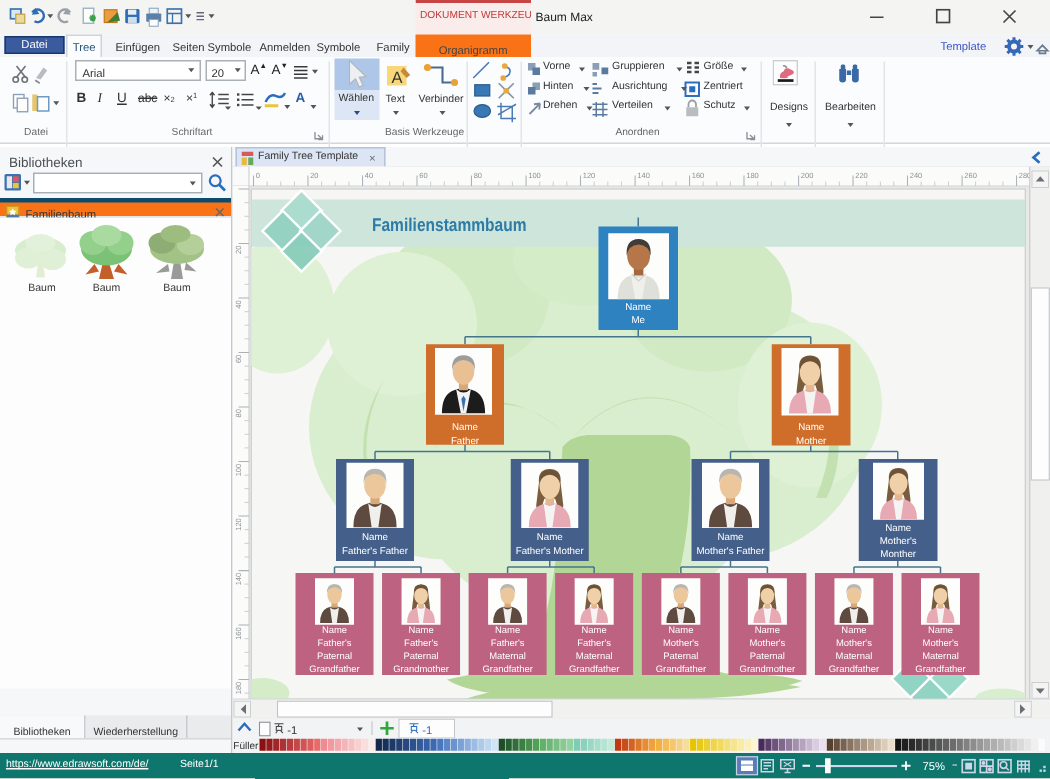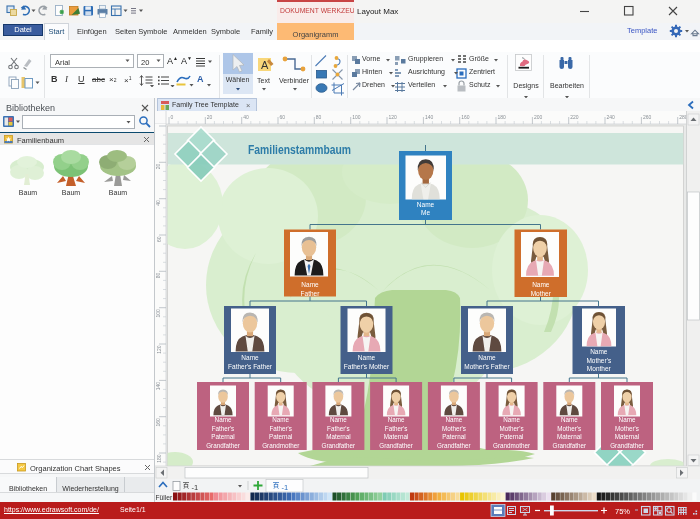--- a/index.html
+++ b/index.html
@@ -30,50 +30,50 @@
 <rect x="111.5" y="6" width="9.5" height="9.5" fill="none" stroke="#3a72ad" stroke-width="1.1"></rect>
 <path d="M111.5,9 L121,9 M115,9 L115,15.5" stroke="#3a72ad" stroke-width="0.9"></path>
 <path d="M123.5,9.5 l4,0 l-2,2.6 Z" fill="#555"></path>
 <path d="M131,8.5 l5,0 M131,10.8 l5,0 M131,13.1 l5,0" stroke="#667" stroke-width="0.9"></path>
 <path d="M139,9.5 l4,0 l-2,2.6 Z" fill="#555"></path>
 </svg>
 <div style="position:absolute;left:277px;top:0;width:77px;height:23px;background:#f9ecea;overflow:hidden">
 <div style="position:absolute;left:0;top:0;width:77px;height:2px;background:#c84545"></div>
 <span style="position:absolute;left:3px;top:7px;font-size:6.8px;color:#c23b3b;white-space:nowrap">DOKUMENT WERKZEU...</span>
       </div>
-<span style="position:absolute;left:357px;top:7px;font-size:8px;color:#222">Layout Max</span>
+<span style="position:absolute;left:357px;top:7px;font-size:8px;color:#222">Baum Max</span>
 <svg width="120" height="23" style="position:absolute;left:568px;top:0">
 <path d="M12,11.5 l9,0" stroke="#444" stroke-width="1.1"></path>
 <rect x="56.5" y="6.5" width="8.5" height="8.5" fill="none" stroke="#444" stroke-width="1.1"></rect>
 <path d="M101,7 l8,8 M109,7 l-8,8" stroke="#444" stroke-width="1.1"></path>
 </svg>
 </div>
 <div style="position:absolute;left:0;top:23px;width:700px;height:17px;background:#f2f4f7">
 <div style="position:absolute;left:3px;top:0.5px;width:40px;height:12px;background:#3a5c9e;border:1px solid #16386b;box-sizing:border-box;text-align:center;font-size:7.5px;color:#fff;line-height:9.5px">Datei</div>
-<span style="position:absolute;left:44px;top:0;height:17px;padding:0 3.5px;background:#fbfcfd;border:1px solid #cfd4da;border-bottom:none;color:#1f4e79;font-size:7.5px;line-height:16px;box-sizing:border-box">Start</span>
+<span style="position:absolute;left:44px;top:0;height:17px;padding:0 3.5px;background:#fbfcfd;border:1px solid #cfd4da;border-bottom:none;color:#1f4e79;font-size:7.5px;line-height:16px;box-sizing:border-box">Tree</span>
       <span style="position:absolute;left:72px;top:0;height:17px;padding:0 5px;color:#333;font-size:7.5px;line-height:17px">Einfügen</span>
       <span style="position:absolute;left:110px;top:0;height:17px;padding:0 5px;color:#333;font-size:7.5px;line-height:17px">Seiten Symbole</span>
       <span style="position:absolute;left:168px;top:0;height:17px;padding:0 5px;color:#333;font-size:7.5px;line-height:17px">Anmelden</span>
       <span style="position:absolute;left:206px;top:0;height:17px;padding:0 5px;color:#333;font-size:7.5px;line-height:17px">Symbole</span>
       <span style="position:absolute;left:246px;top:0;height:17px;padding:0 5px;color:#333;font-size:7.5px;line-height:17px">Family</span>
-<div style="position:absolute;left:277px;top:0;width:77px;height:17px;background:#fdba74;text-align:center"><span style="font-size:7.5px;color:#444;line-height:17px">Organigramm</span></div>
+<div style="position:absolute;left:277px;top:0;width:77px;height:17px;background:#f97316;text-align:center"><span style="font-size:7.5px;color:#444;line-height:17px">Organigramm</span></div>
 <span style="position:absolute;left:627px;top:0;font-size:7.5px;color:#3a55c4;line-height:16px">Template</span>
 <svg width="32" height="17" style="position:absolute;left:668px;top:0">
 <g fill="#3569b8">
           <circle cx="8" cy="8" r="4.6"></circle>
 <g stroke="#3569b8" stroke-width="2">
             <path d="M8,1.8 L8,14.2 M1.8,8 L14.2,8 M3.6,3.6 L12.4,12.4 M12.4,3.6 L3.6,12.4"></path>
           </g>
         </g>
 <circle cx="8" cy="8" r="2" fill="#f4f4f3"></circle>
 <path d="M17,7 l4,0 l-2,2.6 Z" fill="#555"></path>
 <path d="M23.5,10.8 L27,7.2 L30.5,10.8 Z M25,10.8 l4,0 l0,1.8 l-4,0 Z" fill="none" stroke="#6b7b90" stroke-width="1.1"></path>
 </svg>
 </div>
-<div style="position:absolute;left:0;top:52px;width:700px;height:58px;background:#fbfcfd;border-bottom:1px solid #d4d6d8;box-sizing:border-box">
+<div style="position:absolute;left:0;top:38px;width:700px;height:58px;background:#fbfcfd;border-bottom:1px solid #d4d6d8;box-sizing:border-box">
 <div style="position:absolute;left:44px;top:3px;width:1px;height:89px;background:#e2e4e6"></div><div style="position:absolute;left:219px;top:3px;width:1px;height:89px;background:#e2e4e6"></div><div style="position:absolute;left:311px;top:3px;width:1px;height:89px;background:#e2e4e6"></div><div style="position:absolute;left:347px;top:3px;width:1px;height:89px;background:#e2e4e6"></div><div style="position:absolute;left:507px;top:3px;width:1px;height:89px;background:#e2e4e6"></div><div style="position:absolute;left:543px;top:3px;width:1px;height:89px;background:#e2e4e6"></div><div style="position:absolute;left:589px;top:3px;width:1px;height:89px;background:#e2e4e6"></div>
 <svg width="44" height="56" style="position:absolute;left:0;top:0">
  <g stroke="#707478" stroke-width="1.1" fill="none">
   <path d="M11,6 L17,13.5 M17,6 L11,13.5"></path>
           <circle cx="10.5" cy="15" r="1.8"></circle>
           <circle cx="16.5" cy="15" r="1.8"></circle>
  </g>
  <path d="M24,14 L29,7 L31.5,9 L27,15 Z" fill="#b9bdc2"></path>
         <path d="M23.5,15.5 l3,2" stroke="#8a8f94" stroke-width="1.4"></path>
  <g fill="#fdfdfd" stroke="#8aa0b8" stroke-width="0.9">
@@ -272,21 +272,21 @@
       </svg>
 <div style="position:absolute;left:22px;top:17px;width:113px;height:14px;background:#fff;border:1px solid #a9afb6;box-sizing:border-box">
         <svg width="8" height="12" style="position:absolute;right:1px;top:1px">
           <path d="M1.5,4 l4,0 l-2,2.6 Z" fill="#555"></path>
         </svg>
       </div>
 <svg width="14" height="14" style="position:absolute;left:138px;top:17px">
         <circle cx="5.5" cy="5.5" r="3.6" fill="none" stroke="#2a6dbd" stroke-width="1.5"></circle>
         <path d="M8.2,8.2 L12,12" stroke="#2a6dbd" stroke-width="1.8"></path>
       </svg>
-<div style="position:absolute;left:0;top:34px;width:154px;height:12.5px;background:#e5e5e5;border-top:1px solid #0c4a6e;border-bottom:1px solid #e2e4e6;box-sizing:border-box">
+<div style="position:absolute;left:0;top:34px;width:154px;height:12.5px;background:#f97316;border-top:3px solid #0c4a6e;border-bottom:1px solid #e2e4e6;box-sizing:border-box">
 <svg width="10" height="9" style="position:absolute;left:4px;top:2px">
           <rect x="0.5" y="0.5" width="8" height="7.5" fill="#f0c040" stroke="#c89a20" stroke-width="0.8"></rect>
           <rect x="0.5" y="6" width="8" height="2" fill="#4a7ab5"></rect>
           <path d="M4.5,1.8 l0.8,1.6 l1.7,0.2 l-1.2,1.2 l0.3,1.7 l-1.6,-0.8 l-1.6,0.8 l0.3,-1.7 l-1.2,-1.2 l1.7,-0.2 Z" fill="#fff"></path>
         </svg>
 <span style="position:absolute;left:17px;top:2.5px;font-size:7.5px;color:#333">Familienbaum</span>
 <svg width="7" height="7" style="position:absolute;left:143px;top:3px">
           <path d="M1,1 L6,6 M6,1 L1,6" stroke="#666" stroke-width="1"></path>
         </svg>
 </div>
@@ -308,30 +308,20 @@
 <path d="M116,170 L114,182 L122,182 L120,170 Z" fill="#9a9a98"></path>
 <path d="M112,172 L104,178 L113,177 Z M124,171 L131,177 L123,176 Z" fill="#9a9a98"></path>
 <ellipse cx="118" cy="162" rx="18" ry="10" fill="#a3c386"></ellipse>
 <ellipse cx="108" cy="158" rx="9" ry="7" fill="#8ead74"></ellipse>
 <ellipse cx="127" cy="159" rx="9" ry="7" fill="#b5cf9a"></ellipse>
 <ellipse cx="117" cy="152" rx="10" ry="6" fill="#9dbd80"></ellipse>
 </svg>
 <span style="position:absolute;left:7px;top:91px;width:42px;text-align:center;font-size:7px;color:#333">Baum</span>
 <span style="position:absolute;left:50px;top:91px;width:42px;text-align:center;font-size:7px;color:#333">Baum</span>
 <span style="position:absolute;left:97px;top:91px;width:42px;text-align:center;font-size:7px;color:#333">Baum</span>
-<div style="position:absolute;left:0;top:361px;width:154px;height:15px;background:#fbfbfc;border-top:1px solid #d8dadc;border-bottom:1px solid #d8dadc;box-sizing:border-box">
-<svg width="10" height="9" style="position:absolute;left:17px;top:3px">
-          <rect x="0.5" y="0.5" width="8" height="7.5" fill="#f5c842" stroke="#c89a20" stroke-width="0.8"></rect>
-          <path d="M2.5,5.5 l1.5,-2 l1.5,1 l1.5,-2" fill="none" stroke="#fff" stroke-width="1"></path>
-        </svg>
-<span style="position:absolute;left:30px;top:3.5px;font-size:7.5px;color:#333">Organization Chart Shapes</span>
-<svg width="7" height="7" style="position:absolute;left:144px;top:4px">
-          <path d="M1,1 L6,6 M6,1 L1,6" stroke="#666" stroke-width="1"></path>
-        </svg>
-</div>
 <div style="position:absolute;left:0;top:379px;width:154px;height:16px;background:#e9ebed;border-bottom:1px solid #d8dadc;box-sizing:border-box">
 <div style="position:absolute;left:0;top:0;width:57px;height:15px;background:#f8f9fa;border-right:1px solid #c8ccd0;box-sizing:border-box;text-align:center"><span style="font-size:7px;color:#333;line-height:15px">Bibliotheken</span></div>
 <div style="position:absolute;left:57px;top:0;width:68px;height:15px;border-right:1px solid #c8ccd0;box-sizing:border-box;text-align:center"><span style="font-size:7px;color:#333;line-height:15px">Wiederherstellung</span></div>
 </div>
 </div>
 <div style="position:absolute;left:155px;top:98px;width:545px;height:13px;background:#f6f7f8;border-bottom:1px solid #cfd4da">
 <div style="position:absolute;left:2px;top:0px;width:100px;height:13px;background:#dbe5f4;border:1px solid #b4c3da;border-bottom:none;box-sizing:border-box">
 <svg width="8" height="9" viewBox="0 0 8 9" style="position:absolute;left:3px;top:2px">
           <rect x="0" y="0" width="8" height="3" fill="#d85a5a"></rect>
           <rect x="0" y="4" width="3.5" height="5" fill="#e8b93c"></rect>
@@ -805,21 +795,21 @@
       <rect x="655.99" y="492.5" width="4.16" height="8" fill="#a3a3a3"></rect>
       <rect x="660.55" y="492.5" width="4.16" height="8" fill="#aeaeae"></rect>
       <rect x="665.10" y="492.5" width="4.16" height="8" fill="#b9b9b9"></rect>
       <rect x="669.66" y="492.5" width="4.16" height="8" fill="#c4c4c4"></rect>
       <rect x="674.22" y="492.5" width="4.16" height="8" fill="#cfcfcf"></rect>
       <rect x="678.77" y="492.5" width="4.16" height="8" fill="#dadada"></rect>
       <rect x="683.33" y="492.5" width="4.16" height="8" fill="#e5e5e5"></rect>
       <rect x="687.89" y="492.5" width="4.16" height="8" fill="#f0f0f0"></rect>
       <rect x="692.44" y="492.5" width="4.16" height="8" fill="#fbfbfb"></rect>
 </svg>
-<div style="position:absolute;left:0;top:502px;width:700px;height:17px;background:#b91c1c">
+<div style="position:absolute;left:0;top:502px;width:700px;height:17px;background:#0f766e">
 <span style="position:absolute;left:4px;top:4px;font-size:7px;color:#fff;text-decoration:underline">https://www.edrawsoft.com/de/</span>
 <span style="position:absolute;left:120px;top:4px;font-size:7px;color:#fff">Seite1/1</span>
 <svg width="210" height="17" style="position:absolute;left:489px;top:0">
 <rect x="2" y="2.5" width="14" height="12" fill="#5a7cba" stroke="#c8d4e8" stroke-width="0.8"></rect>
 <rect x="5" y="5" width="8" height="7" fill="#fdfdfd"></rect>
         <path d="M5,8 l8,0" stroke="#5a7cba" stroke-width="0.8"></path>
 <g fill="none" stroke="#ccd8ea" stroke-width="1">
           <rect x="18.5" y="4.5" width="8" height="8"></rect>
           <path d="M20,6.5 l5,0 M20,8.5 l5,0 M20,10.5 l3,0"></path>
         </g>

